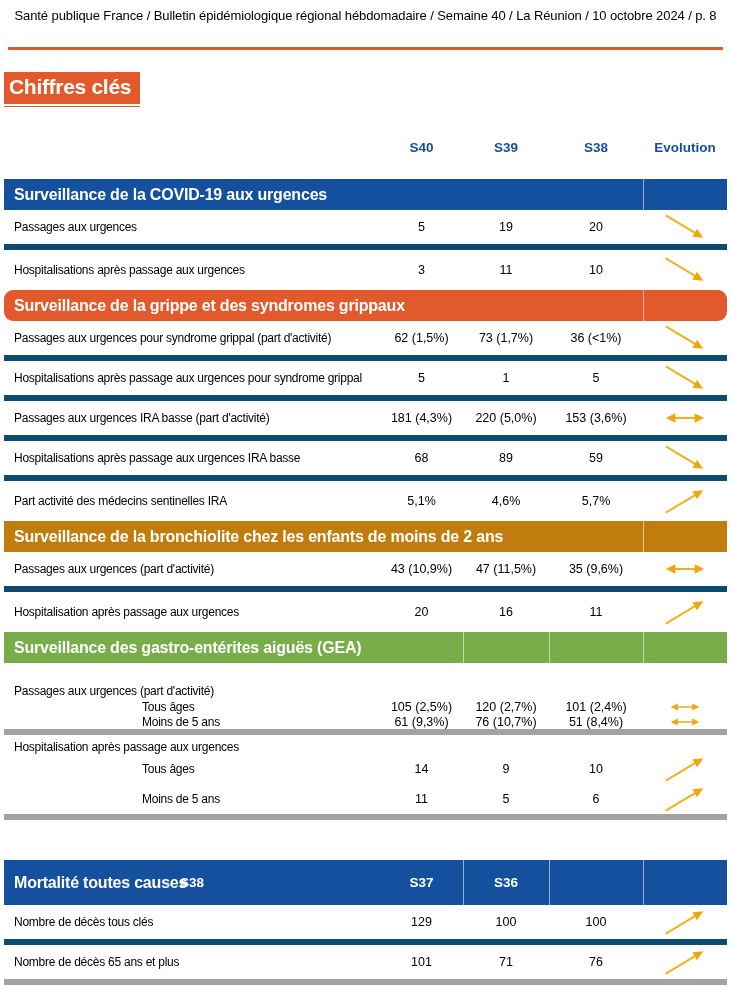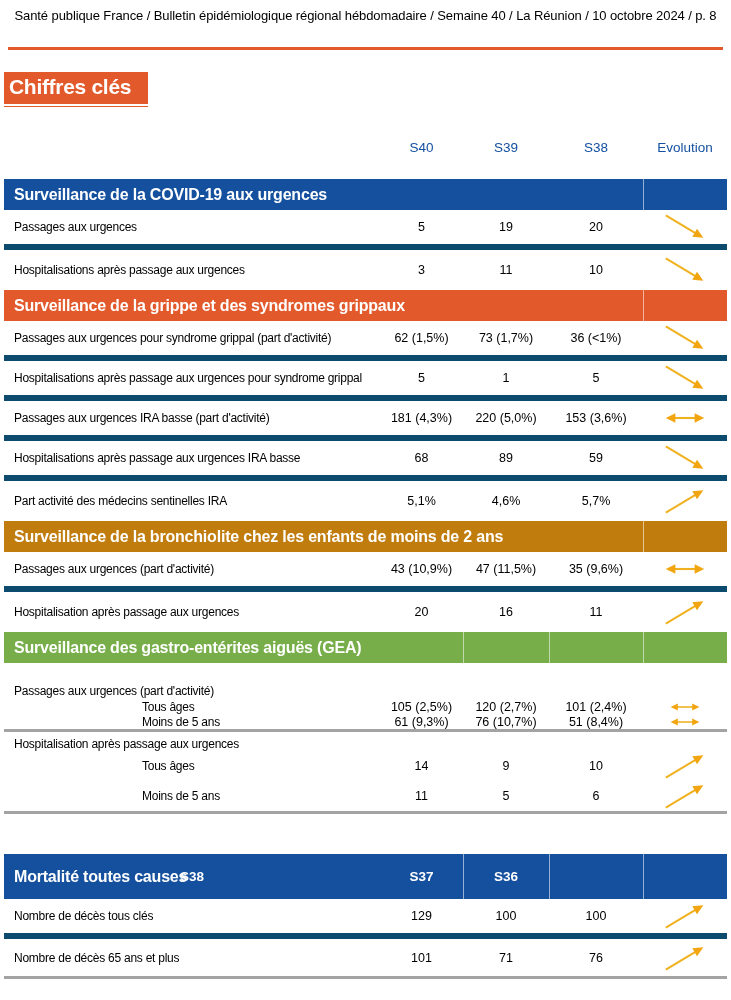--- a/index.html
+++ b/index.html
@@ -25,32 +25,32 @@
     margin: 22px 0 0 4px;
     border-bottom: 1px solid #E2592B;
     padding-bottom: 2px;
   }
   .title-box {
     display: inline-block;
     background: #E2592B;
     color: #fff;
     font-size: 21px;
     font-weight: bold;
-    padding: 3px 17px 5px 5px;
+    padding: 3px 9px 5px 5px;
     letter-spacing: -0.3px;
   }
   .tbl { margin: 0 4px; }
   .grid {
     display: grid;
     grid-template-columns: 376px 83px 86px 94px 84px;
     align-items: center;
   }
   .colhead { margin-top: 30px; height: 20px; }
   .colhead div {
-    font-weight: normal;
+    font-weight: bold;
     color: #1450A0;
     font-size: 13.5px;
     text-align: center;
   }
   .bar { position: relative; height: 31px; }
   .bar-title {
     position: absolute;
     left: 10px; top: 50%;
     transform: translateY(-50%);
     color: #fff;
@@ -60,21 +60,21 @@
     white-space: nowrap;
   }
   .vsep {
     position: absolute; top: 0; bottom: 0; width: 1px;
     background: rgba(255,255,255,0.55);
   }
   .row { min-height: 40px; overflow: visible; }
   .row.hdr { min-height: 19px; align-items: end; }
   .row.sub { min-height: 17px; }
   .row.sep  { border-bottom: 6px solid #0c4a6e; }
-  .row.sep2 { border-bottom: 3px solid #a3a3a3; }
+  .row.sep2 { border-bottom: 6px solid #a3a3a3; }
   .row .label {
     padding-left: 10px;
     font-size: 12px;
     letter-spacing: -0.25px;
   }
   .row.sub .label { padding-left: 138px; }
   .row .val { text-align: center; font-size: 12.5px; }
   .row .trend { text-align: center; line-height: 0; }
   .row.sub .trend svg.st { height: 12px; width: 36px; }
   .spacer16 { height: 16px; }
@@ -125,21 +125,21 @@
       <div class="grid row">
         <div class="label">Hospitalisations après passage aux urgences</div>
         <div class="val">3</div>
         <div class="val">11</div>
         <div class="val">10</div>
         <div class="trend"><svg class="dg" width="50" height="30" viewBox="0 0 56 36">
             <line x1="5" y1="4" x2="40" y2="25" stroke="#EFB11E" stroke-width="2.4"></line>
             <polygon points="50,31 36.8,29.7 42.4,20.2" fill="#F2A50F"></polygon>
           </svg></div>
       </div>
-      <div class="bar" style="background: rgb(226, 89, 43);">
+      <div class="bar" style="background: rgb(226, 89, 43); border-radius: 9px;">
         <span class="bar-title">Surveillance de la grippe et des syndromes grippaux</span>
         <div class="vsep" style="left: 639px;"></div>
       </div>
       <div class="grid row sep">
         <div class="label">Passages aux urgences pour syndrome grippal (part d'activité)</div>
         <div class="val">62 (1,5%)</div>
         <div class="val">73 (1,7%)</div>
         <div class="val">36 (&lt;1%)</div>
         <div class="trend"><svg class="dg" width="50" height="30" viewBox="0 0 56 36">
             <line x1="5" y1="4" x2="40" y2="25" stroke="#EFB11E" stroke-width="2.4"></line>

